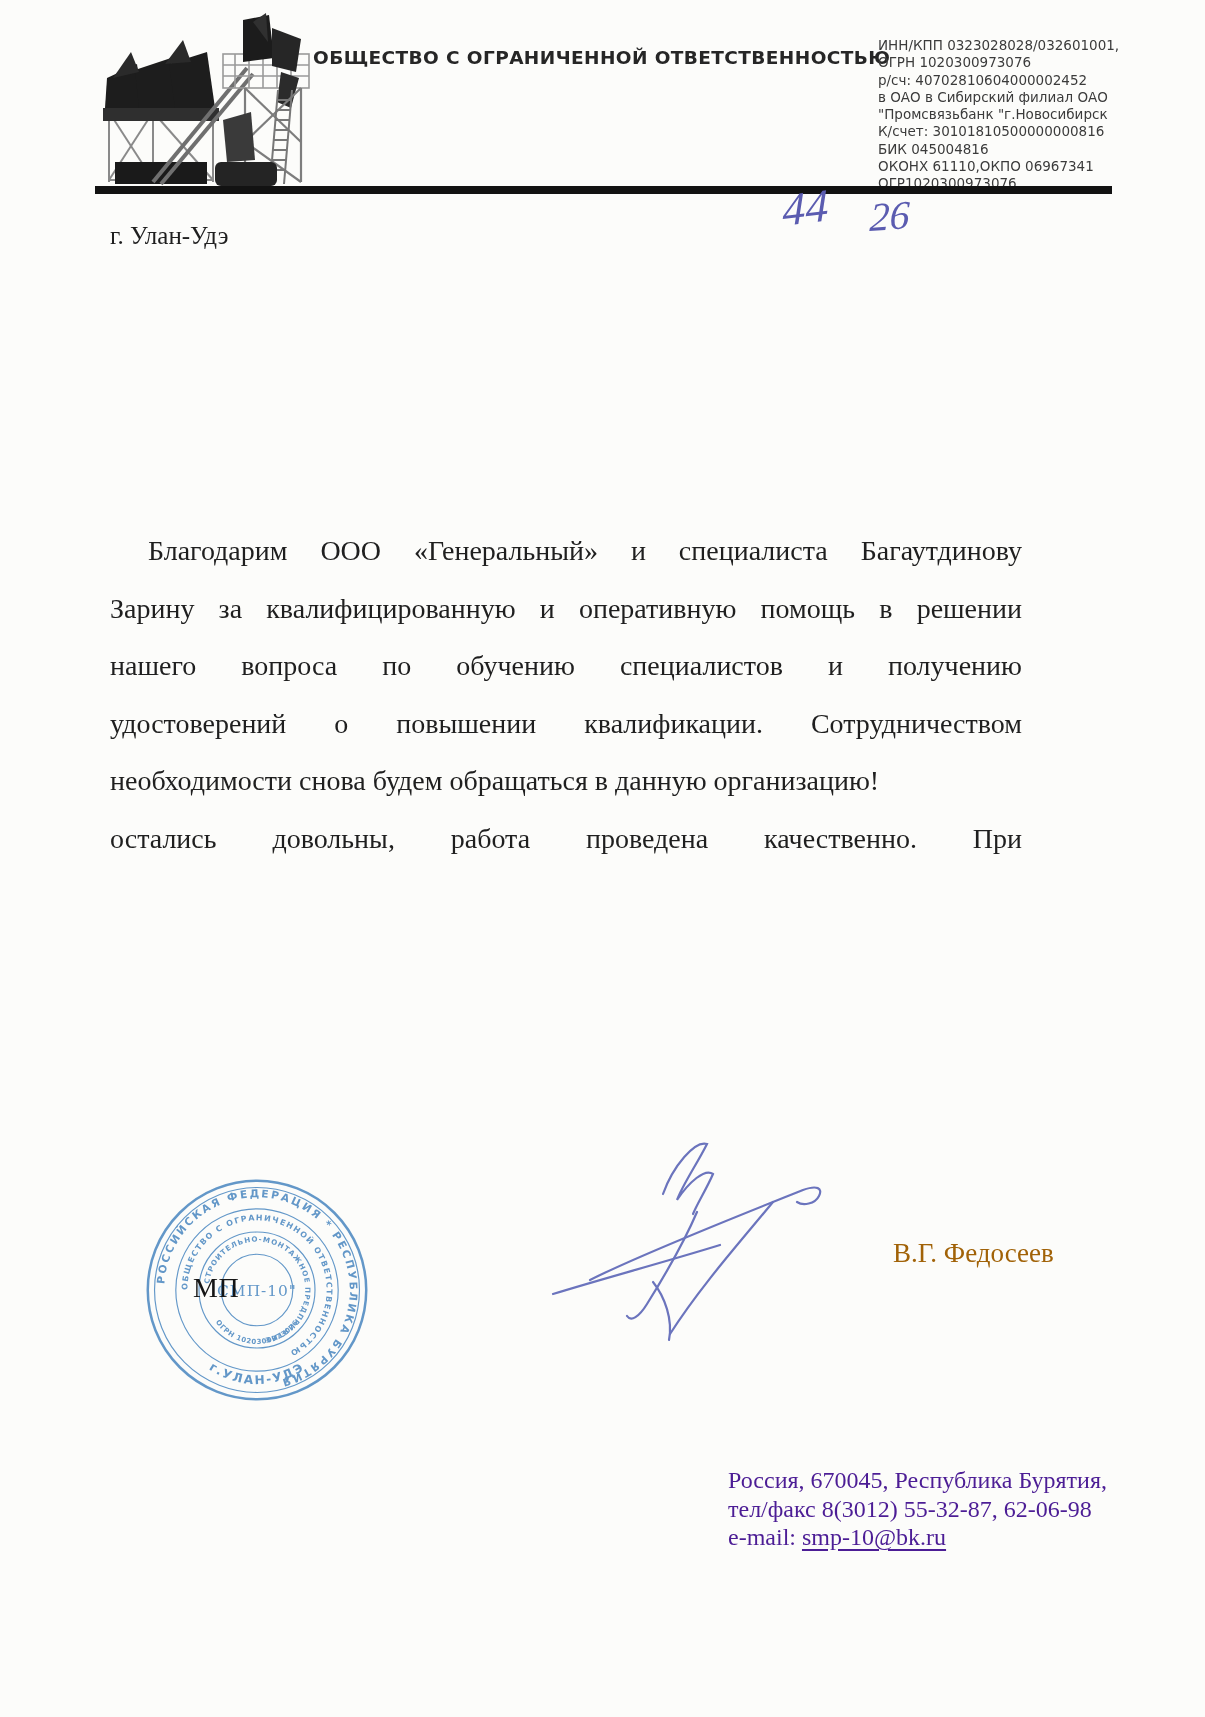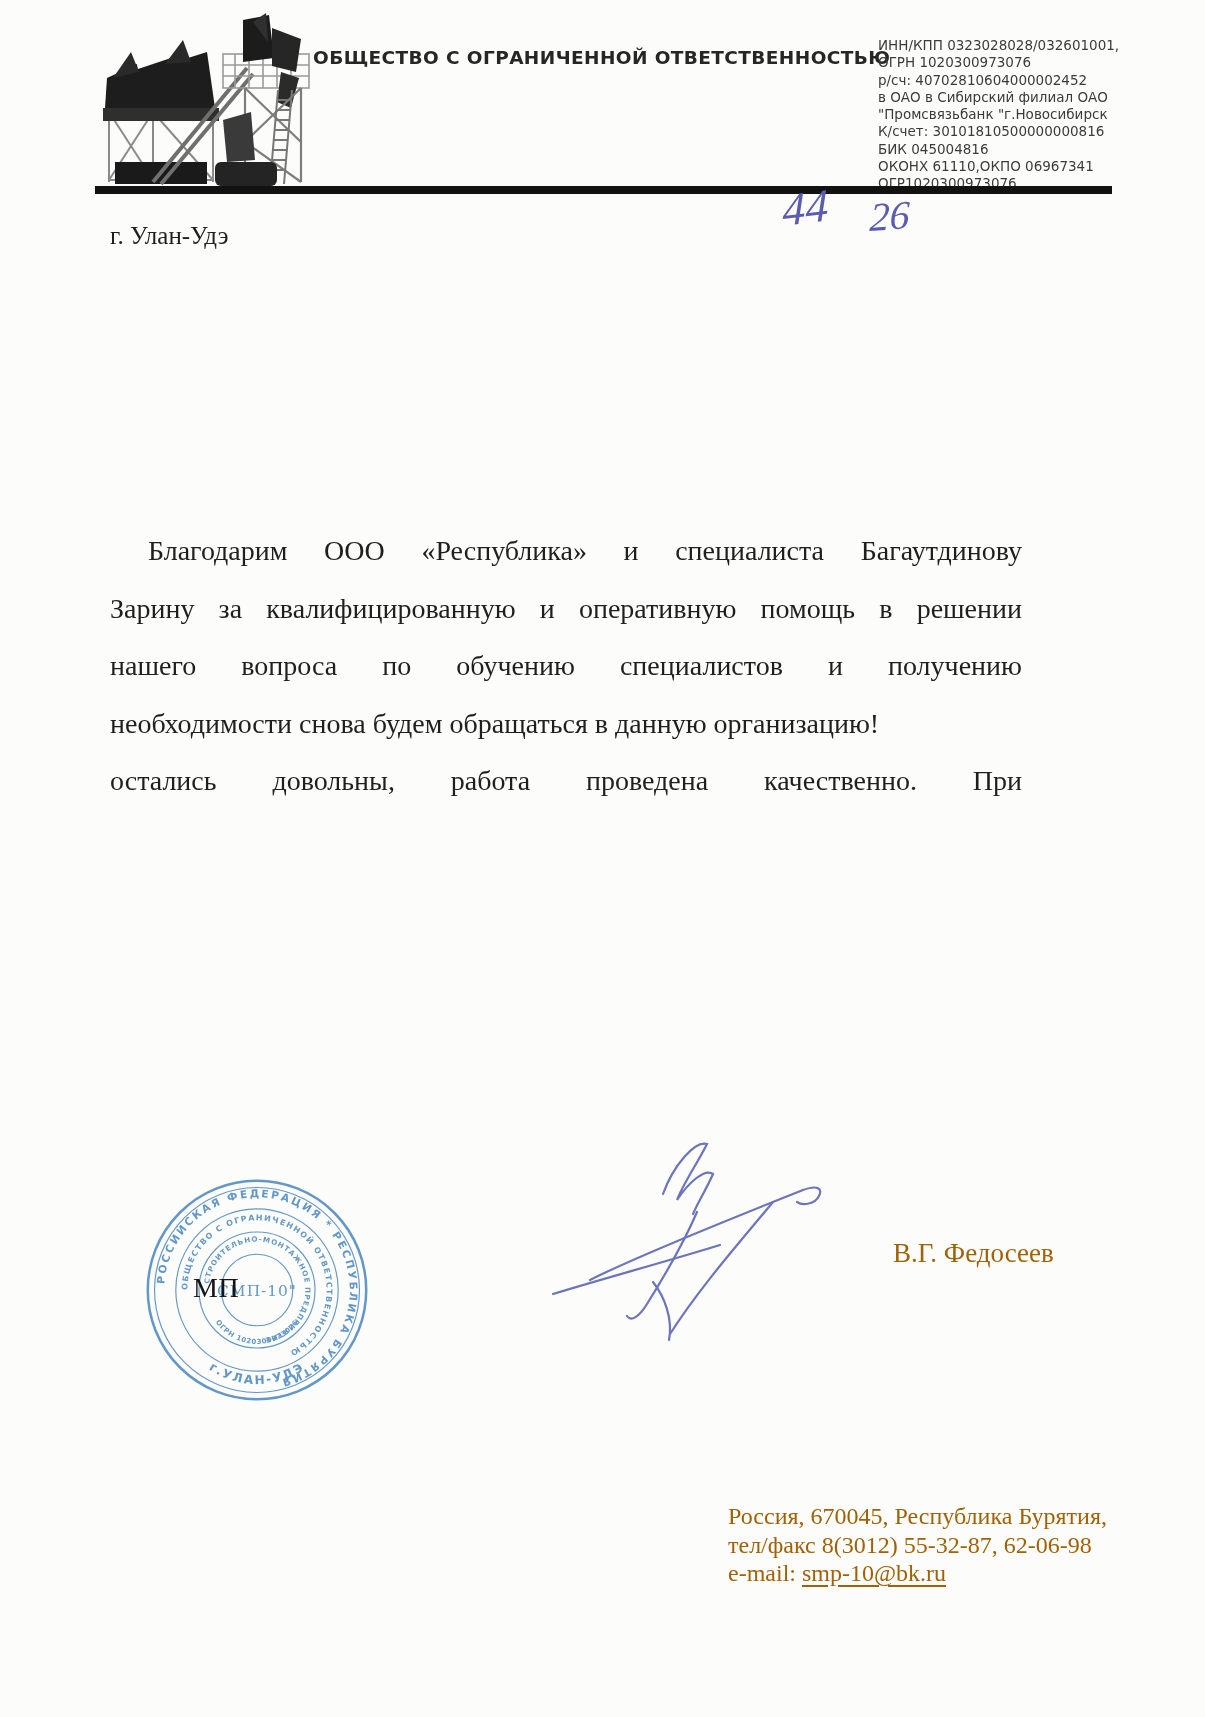--- a/index.html
+++ b/index.html
@@ -60,21 +60,21 @@
   .body-line.last{text-align-last:left;}
 
   
   .stamp-svg{left:141px;top:1174px;width:232px;height:232px;opacity:.88;}
   .sign-title1{left:193px;top:1238px;font-size:28px;letter-spacing:.6px;color:#151515;}
   .sign-title2{left:193px;top:1272px;font-size:28px;letter-spacing:.6px;color:#151515;}
   .signer-name{left:893px;top:1238px;font-size:27px;color:#a16207;}
   .signature-svg{left:535px;top:1082px;width:300px;height:265px;}
 
   
-  .footer{left:728px;top:1466px;font-size:24px;line-height:28.5px;color:#a16207;margin-top:36px;}
+  .footer{left:728px;top:1466px;font-size:24px;line-height:28.5px;color:#4c1d95;}
   .footer div{white-space:nowrap;}
   .footer .email{text-decoration:underline;text-underline-offset:4px;}
 </style>
 </head>
 <body>
 
 <div class="page">
 
   <svg class="abs logo" viewBox="0 0 225 175" xmlns="http://www.w3.org/2000/svg">
 
@@ -160,23 +160,24 @@
 
   <div class="abs rule"></div>
 
   <div class="abs city">г. Улан-Удэ</div>
 
 
   <div class="abs hand hw-number">44</div>
   <div class="abs hand hw-day">26</div>
 
   <div class="abs body-block">
-    <div class="body-line first">Благодарим ООО «Республика» и специалиста Багаутдинову</div>
+    <div class="body-line first">Благодарим ООО «Генеральный» и специалиста Багаутдинову</div>
     <div class="body-line">Зарину за квалифицированную и оперативную помощь в решении</div>
     <div class="body-line">нашего вопроса по обучению специалистов и получению</div>
+    <div class="body-line">удостоверений о повышении квалификации. Сотрудничеством</div>
     <div class="body-line last">необходимости снова будем обращаться в данную организацию!</div>
     <div class="body-line">остались довольны, работа проведена качественно. При</div>
   </div>
 
   <svg class="abs stamp-svg" viewBox="0 0 240 240" xmlns="http://www.w3.org/2000/svg">
     <defs>
       <path id="outerRing" d="M24,120 A96,96 0 1 1 216,120 A96,96 0 1 1 24,120"></path>
       <path id="cityArc" d="M40,166 A88,88 0 0 0 200,166"></path>
       <path id="ring2" d="M48,120 A72,72 0 1 1 192,120 A72,72 0 1 1 48,120"></path>
       <path id="ring3" d="M70,120 A50,50 0 1 1 170,120 A50,50 0 1 1 70,120"></path>

